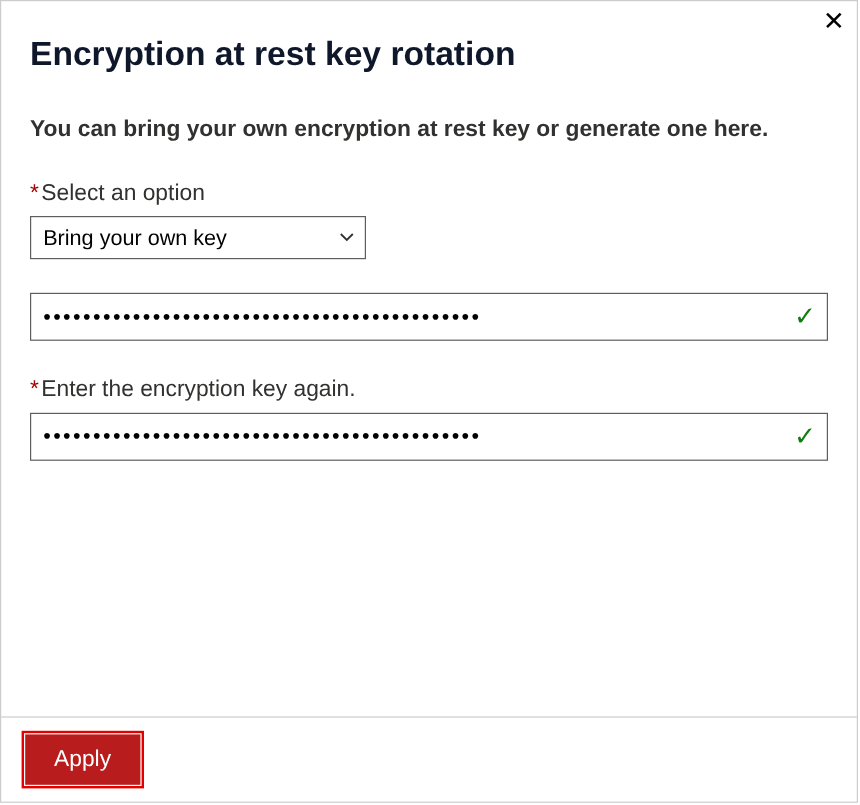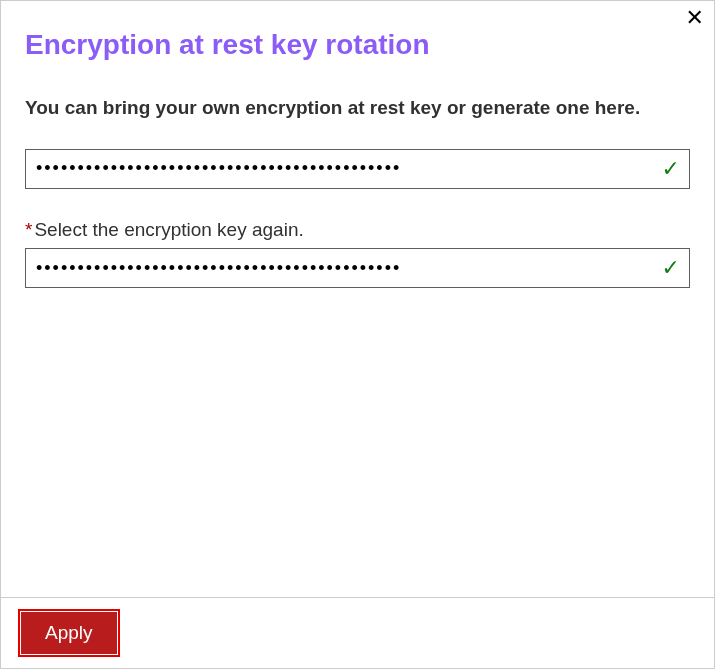--- a/index.html
+++ b/index.html
@@ -32,21 +32,21 @@
       line-height: 1;
       color: #000;
     }
     .content {
       padding: 28px 24px 24px 24px;
       flex: 1;
     }
     .title {
       font-size: 28px;
       font-weight: 600;
-      color: #8b5cf6;
+      color: #0f172a;
       margin-bottom: 34px;
     }
     .description {
       font-size: 19px;
       color: #323130;
       line-height: 1.35;
       margin-bottom: 28px;
       font-weight: bold;
     }
     .field-group {
@@ -125,31 +125,46 @@
 </head>
 <body>
 
 <div class="dialog">
   <span class="close-btn">✕</span>
 
   <div class="content">
     <h1 class="title">Encryption at rest key rotation</h1>
     <p class="description">You can bring your own encryption at rest key or generate one here.</p>
 
+    <div class="field-group">
+      <div class="field-label">
+        <span class="required">*</span><span>Select an option</span>
+      </div>
+      <div class="select-wrapper">
+        <select>
+          <option>Bring your own key</option>
+        </select>
+        <span class="select-chevron">
+          <svg width="12" height="8" viewBox="0 0 12 8">
+              <path d="M1 1 L6 6 L11 1" stroke="#323130" stroke-width="1.5" fill="none"></path>
+            </svg>
+        </span>
+      </div>
+    </div>
 
     <div class="field-group">
       <div class="input-wrapper">
         <input type="password" class="key-input" value="••••••••••••••••••••••••••••••••••••••••••••" style="">
         <span class="checkmark">✓</span>
       </div>
     </div>
 
     <div class="field-group">
       <div class="field-label">
-        <span class="required">*</span><span>Select the encryption key again.</span>
+        <span class="required">*</span><span>Enter the encryption key again.</span>
       </div>
       <div class="input-wrapper">
         <input type="password" class="key-input" value="••••••••••••••••••••••••••••••••••••••••••••" style="">
         <span class="checkmark">✓</span>
       </div>
     </div>
   </div>
 
   <div class="footer">
     <button class="apply-btn">Apply</button>

